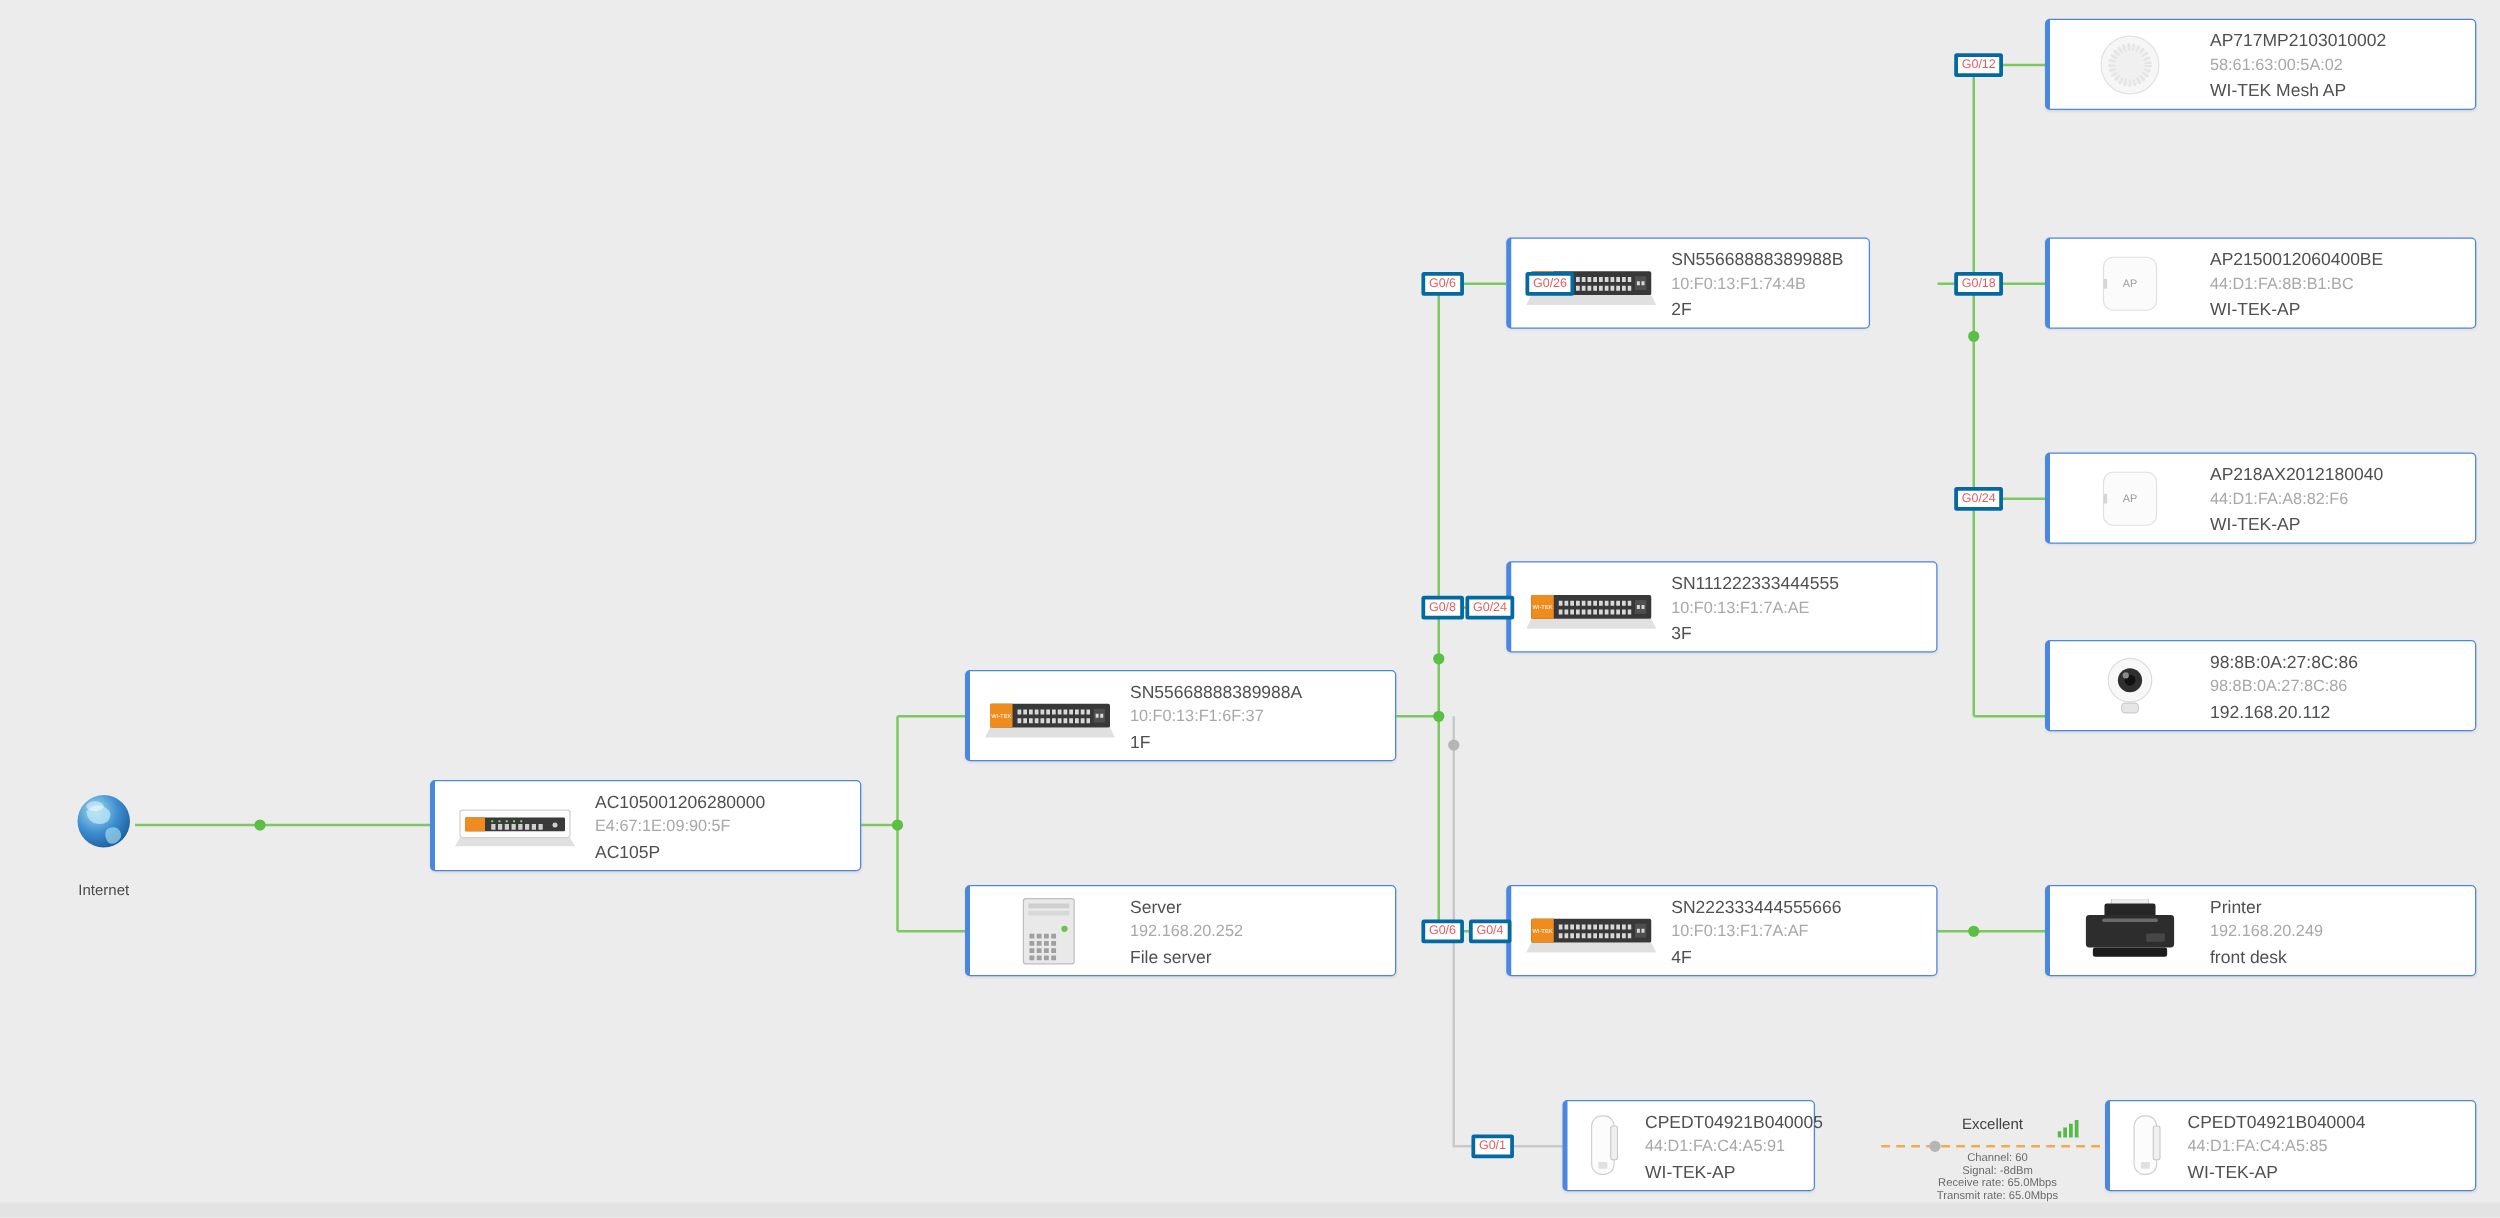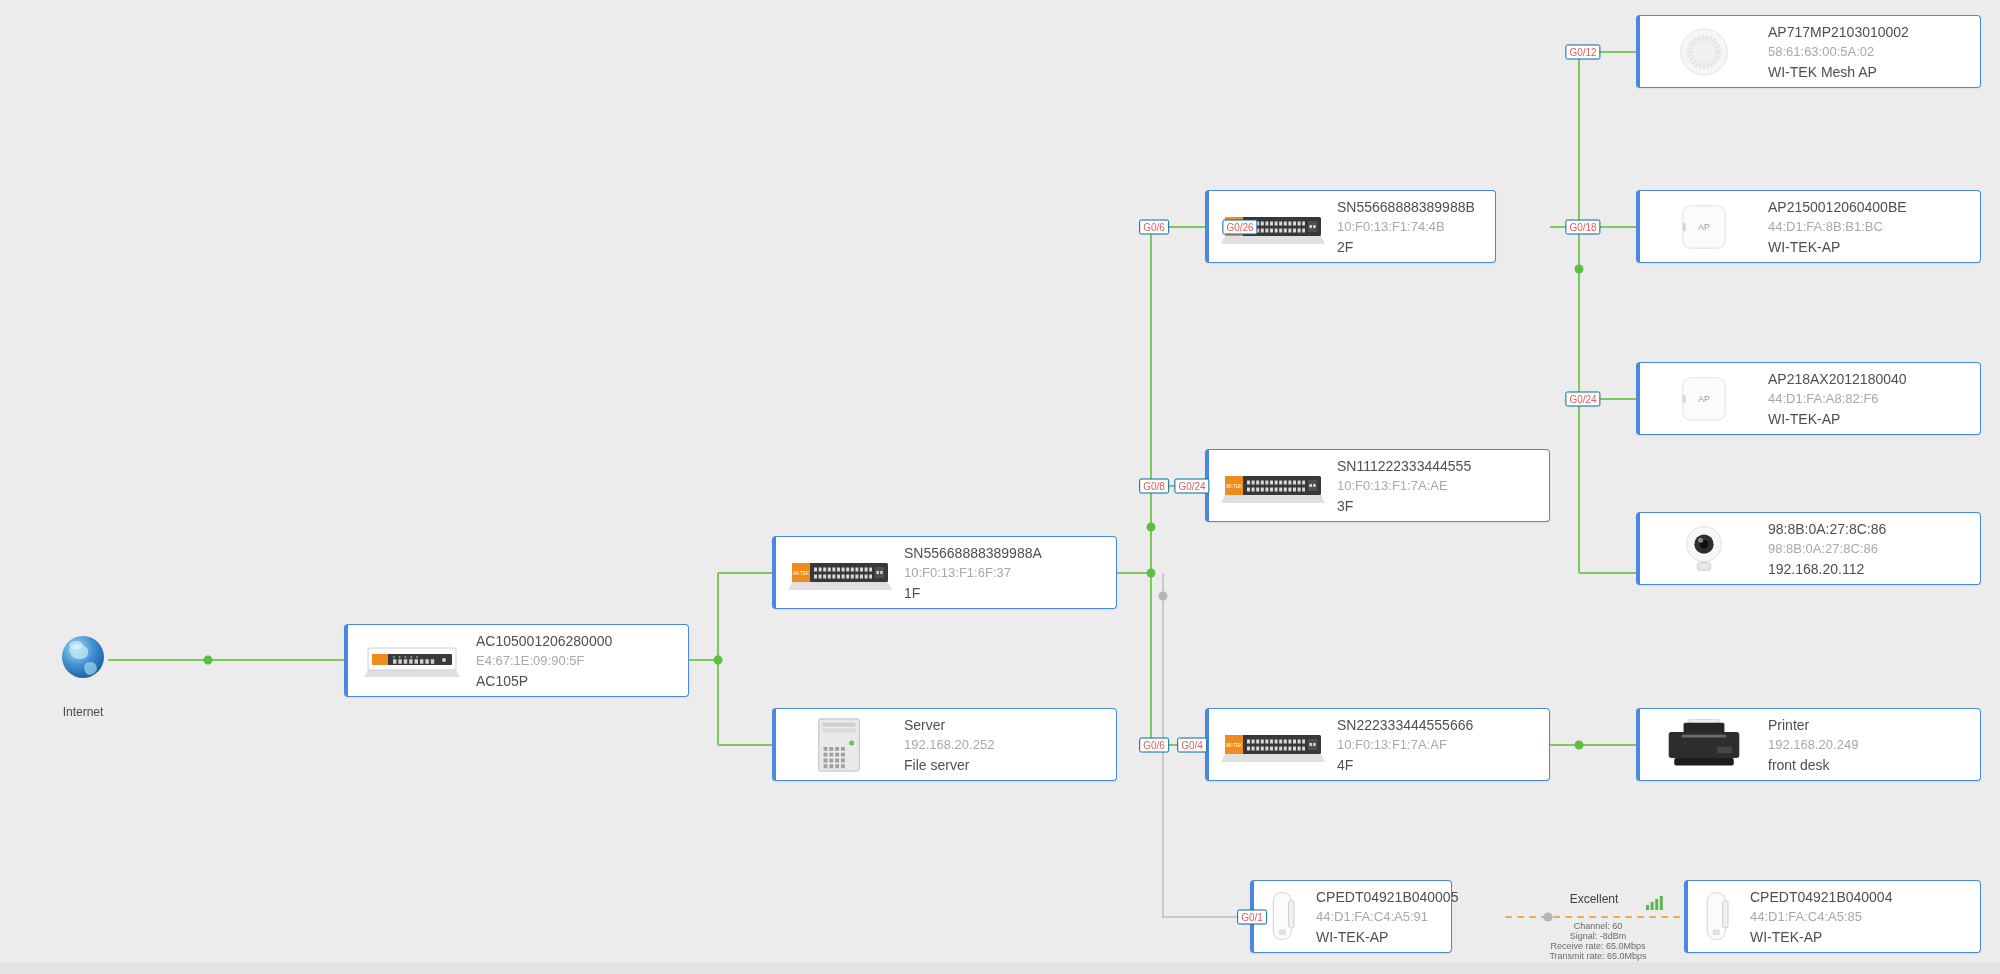--- a/index.html
+++ b/index.html
@@ -32,31 +32,31 @@
   #n11{left:1636px;top:708px;width:345px}
   #n12{left:1684px;top:880px;width:297px}
 
   
   .internet{position:absolute;left:43px;top:633px;width:80px;text-align:center;z-index:2;}
   .internet .glb{display:block;margin:0 auto;}
   .internet .ilabel{margin-top:24px;font-size:12px;color:#4a4a4a;}
 
   
   .port{position:absolute;transform:translate(-50%,-50%);font-size:10px;color:#e25d5d;background:#fff;
-        border:1px solid #0369a1;border-radius:2px;padding:1px 3px;line-height:11px;white-space:nowrap;z-index:3;}
+        border:3px solid #0369a1;border-radius:2px;padding:1px 3px;line-height:11px;white-space:nowrap;z-index:3;}
   #p0{left:1583px;top:52px}
   #p1{left:1154px;top:227px}
   #p2{left:1240px;top:227px}
   #p3{left:1583px;top:227px}
   #p4{left:1583px;top:399px}
   #p5{left:1154px;top:486px}
   #p6{left:1192px;top:486px}
   #p7{left:1154px;top:745px}
   #p8{left:1192px;top:745px}
-  #p9{left:1252px;top:917px}
+  #p9{left:1194px;top:917px}
 
   
   .wl-quality{position:absolute;left:1529px;top:892px;width:130px;text-align:center;font-size:12px;color:#3f3f3f;z-index:3;}
   .wl-bars{position:absolute;left:1646px;top:895px;z-index:3;}
   .wl-details{position:absolute;left:1530px;top:921px;width:136px;text-align:center;font-size:9px;line-height:10px;color:#6b6b6b;z-index:3;}
 
   .hscroll{position:absolute;left:0;right:0;bottom:0;height:12px;background:#e3e3e3;z-index:4;}
 
   .defs-hidden{position:absolute;width:0;height:0;overflow:hidden;}
 </style>

